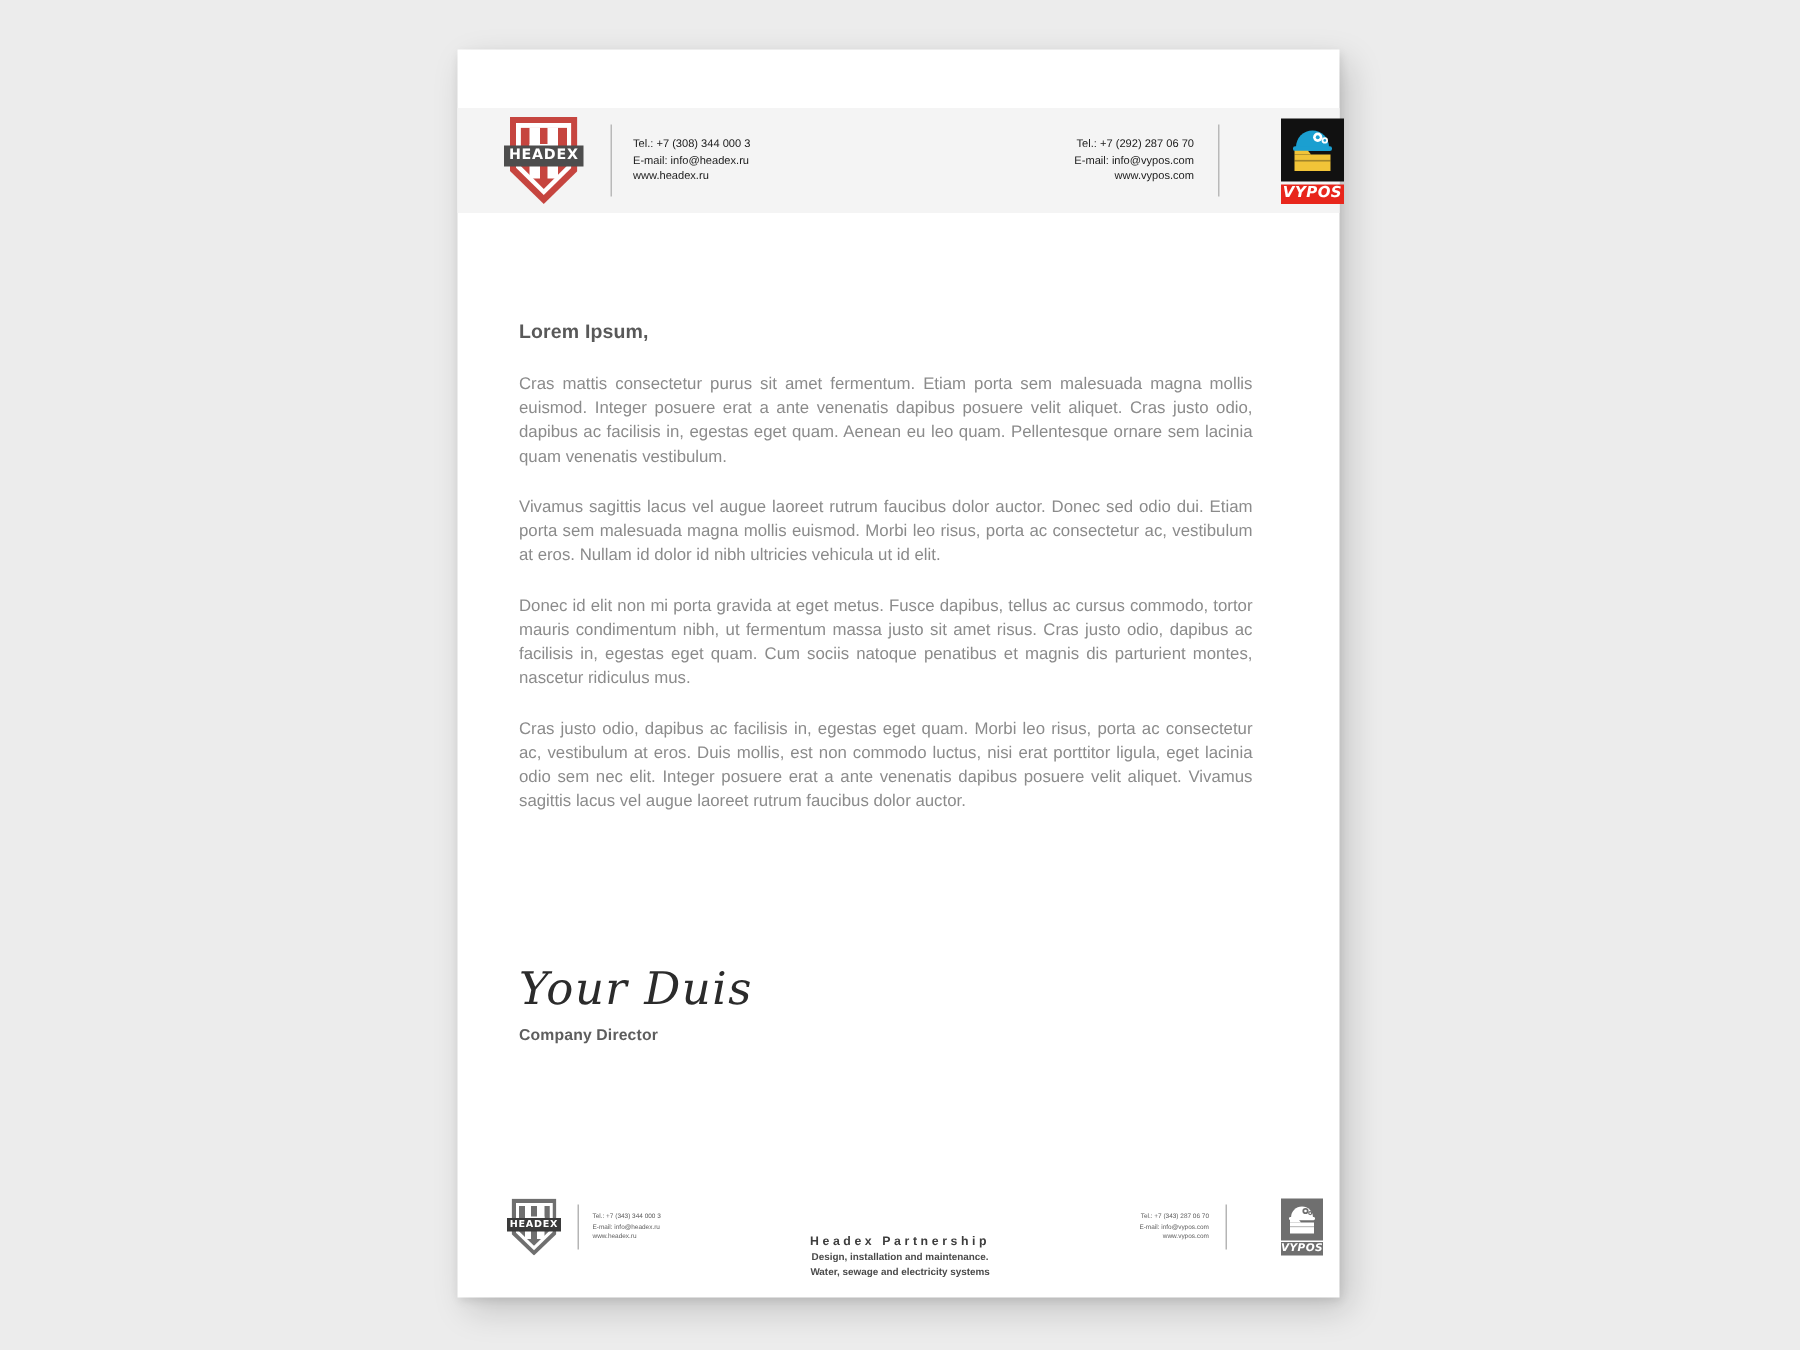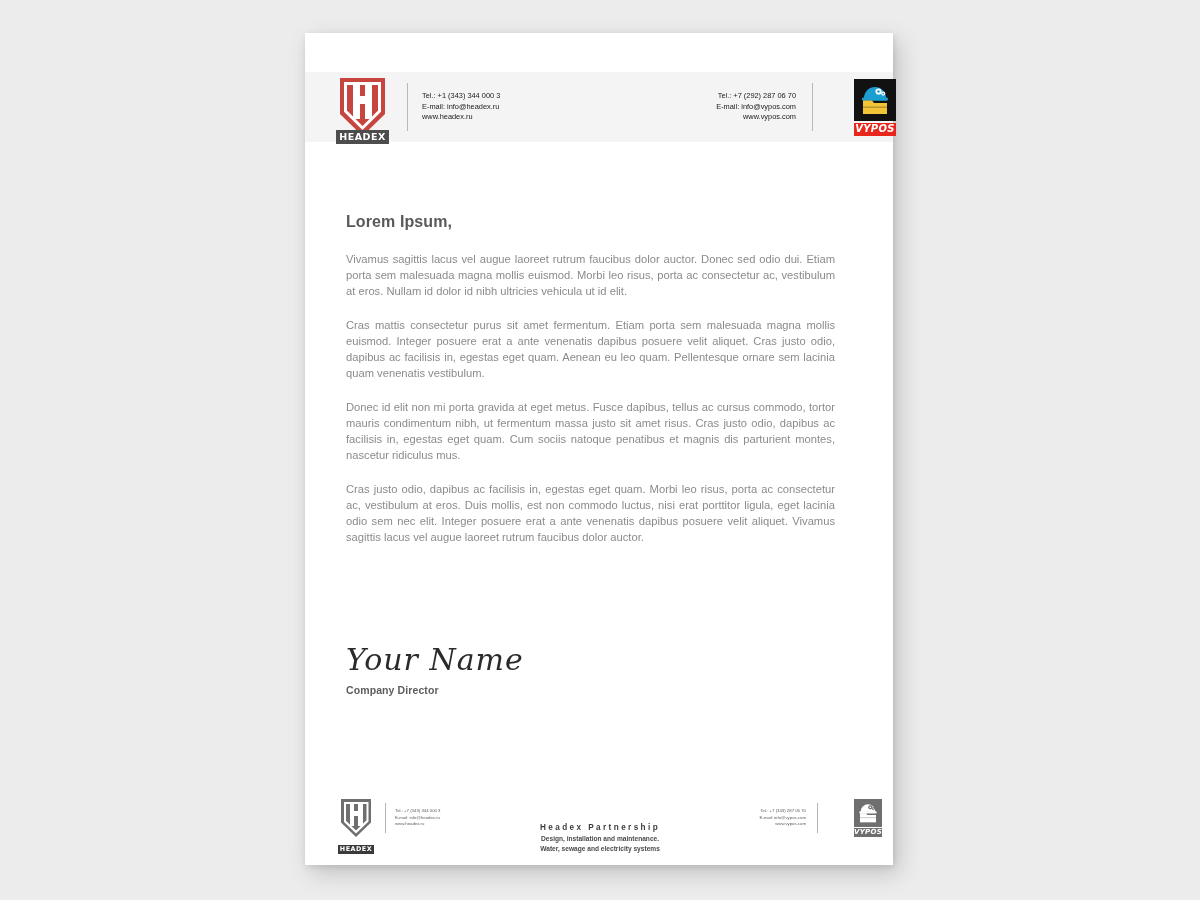--- a/index.html
+++ b/index.html
@@ -78,21 +78,20 @@
     background: #4d4d4d;
     color: #ffffff;
     font-weight: bold;
     font-family: "DejaVu Sans", sans-serif;
     text-align: right;
     letter-spacing: 0.5px;
     display: flex;
     align-items: center;
     justify-content: center;
     line-height: 1;
-    margin-top: 33px;
   }
 
   
   .vypos-logo { position: relative; flex: 0 0 auto; padding-left: 25px; }
   .vypos-logo .vbox {
     background: #111111;
     position: relative;
     overflow: hidden;
   }
   .vypos-logo .vlabel {
@@ -118,21 +117,21 @@
 
   
   #body-copy {
     position: absolute;
     left: 41px;
     top: 180px;
     width: 489px;
   }
   #salutation {
     font-weight: bold;
-    font-size: 16px;
+    font-size: 13px;
     color: #595959;
     margin-bottom: 20px;
     letter-spacing: 0.1px;
   }
   .para {
     font-size: 11.2px;
     line-height: 1.45;
     color: #8b8b8b;
     text-align: justify;
     margin-bottom: 17px;
@@ -218,21 +217,21 @@
         <div class="shield-inner2" style="left:7px; top:7px; width:31px; height:41px;"></div>
         <div class="hbar-v-l" style="left:13px; top:7px; width:7px; height:34px;"></div>
         <div class="hbar-v-r" style="left:25px; top:7px; width:7px; height:34px;"></div>
         <div class="hbar-h" style="left:13px; top:18px; width:19px; height:8px;"></div>
       </div>
       <div class="name-plate" style="left:-4px; top:19px; width:53px; height:14px; font-size:9.5px;">HEADEX</div>
     </div>
 
     <div class="hdr-divider" style="margin-left:22px;"></div>
 
-    <div class="contact" style="margin-left:14px; font-size:7.4px; text-align:left;">Tel.: +1 (343) 344 000 3
+    <div class="contact" style="margin-left:14px; font-size:7.4px; text-align:left;">Tel.: +7 (308) 344 000 3
 E-mail: info@headex.ru
 www.headex.ru</div>
 
     <div class="contact" style="margin-left:auto; font-size:7.4px; text-align:right;">Tel.: +7 (292) 287 06 70
 E-mail: info@vypos.com
 www.vypos.com</div>
 
     <div class="hdr-divider" style="margin-left:16px;"></div>
 
     <div class="vypos-logo" style="margin-left:16px; margin-right:22px; width:42px;">
@@ -249,28 +248,28 @@
           <path d="M9 24 L9 21.5 L18 21.5 L20 24 z" fill="#f2c438"></path>
           <rect x="9" y="27.6" width="24" height="1.1" fill="#111111" opacity="0.35"></rect>
         </svg>
       </div>
       <div class="vlabel" style="width:42px; height:13px; margin-top:2px; font-size:10px;">VYPOS</div>
     </div>
   </div>
 
   <div id="body-copy">
     <div id="salutation">Lorem Ipsum,</div>
+    <p class="para">Cras mattis consectetur purus sit amet fermentum. Etiam porta sem malesuada magna mollis euismod. Integer posuere erat a ante venenatis dapibus posuere velit aliquet. Cras justo odio, dapibus ac facilisis in, egestas eget quam. Aenean eu leo quam. Pellentesque ornare sem lacinia quam venenatis vestibulum.</p>
     <p class="para">Vivamus sagittis lacus vel augue laoreet rutrum faucibus dolor auctor. Donec sed odio dui. Etiam porta sem malesuada magna mollis euismod. Morbi leo risus, porta ac consectetur ac, vestibulum at eros. Nullam id dolor id nibh ultricies vehicula ut id elit.</p>
-    <p class="para">Cras mattis consectetur purus sit amet fermentum. Etiam porta sem malesuada magna mollis euismod. Integer posuere erat a ante venenatis dapibus posuere velit aliquet. Cras justo odio, dapibus ac facilisis in, egestas eget quam. Aenean eu leo quam. Pellentesque ornare sem lacinia quam venenatis vestibulum.</p>
     <p class="para">Donec id elit non mi porta gravida at eget metus. Fusce dapibus, tellus ac cursus commodo, tortor mauris condimentum nibh, ut fermentum massa justo sit amet risus. Cras justo odio, dapibus ac facilisis in, egestas eget quam. Cum sociis natoque penatibus et magnis dis parturient montes, nascetur ridiculus mus.</p>
     <p class="para">Cras justo odio, dapibus ac facilisis in, egestas eget quam. Morbi leo risus, porta ac consectetur ac, vestibulum at eros. Duis mollis, est non commodo luctus, nisi erat porttitor ligula, eget lacinia odio sem nec elit. Integer posuere erat a ante venenatis dapibus posuere velit aliquet. Vivamus sagittis lacus vel augue laoreet rutrum faucibus dolor auctor.</p>
   </div>
 
   <div id="signature">
-    <div id="sig-name">Your Name</div>
+    <div id="sig-name">Your Duis</div>
     <div id="sig-title">Company Director</div>
   </div>
 
   <div id="footer">
 
     <div class="headex-logo gray" style="width:30px; height:38px; flex:0 0 30px;">
       <div class="shield" style="width:30px; height:38px;">
         <div class="shield-inner" style="left:2.5px; top:2.5px; width:25px; height:32px;"></div>
         <div class="shield-inner2" style="left:4.5px; top:4.5px; width:21px; height:27px;"></div>
         <div class="hbar-v-l" style="left:8.5px; top:4.5px; width:4.5px; height:22px;"></div>

